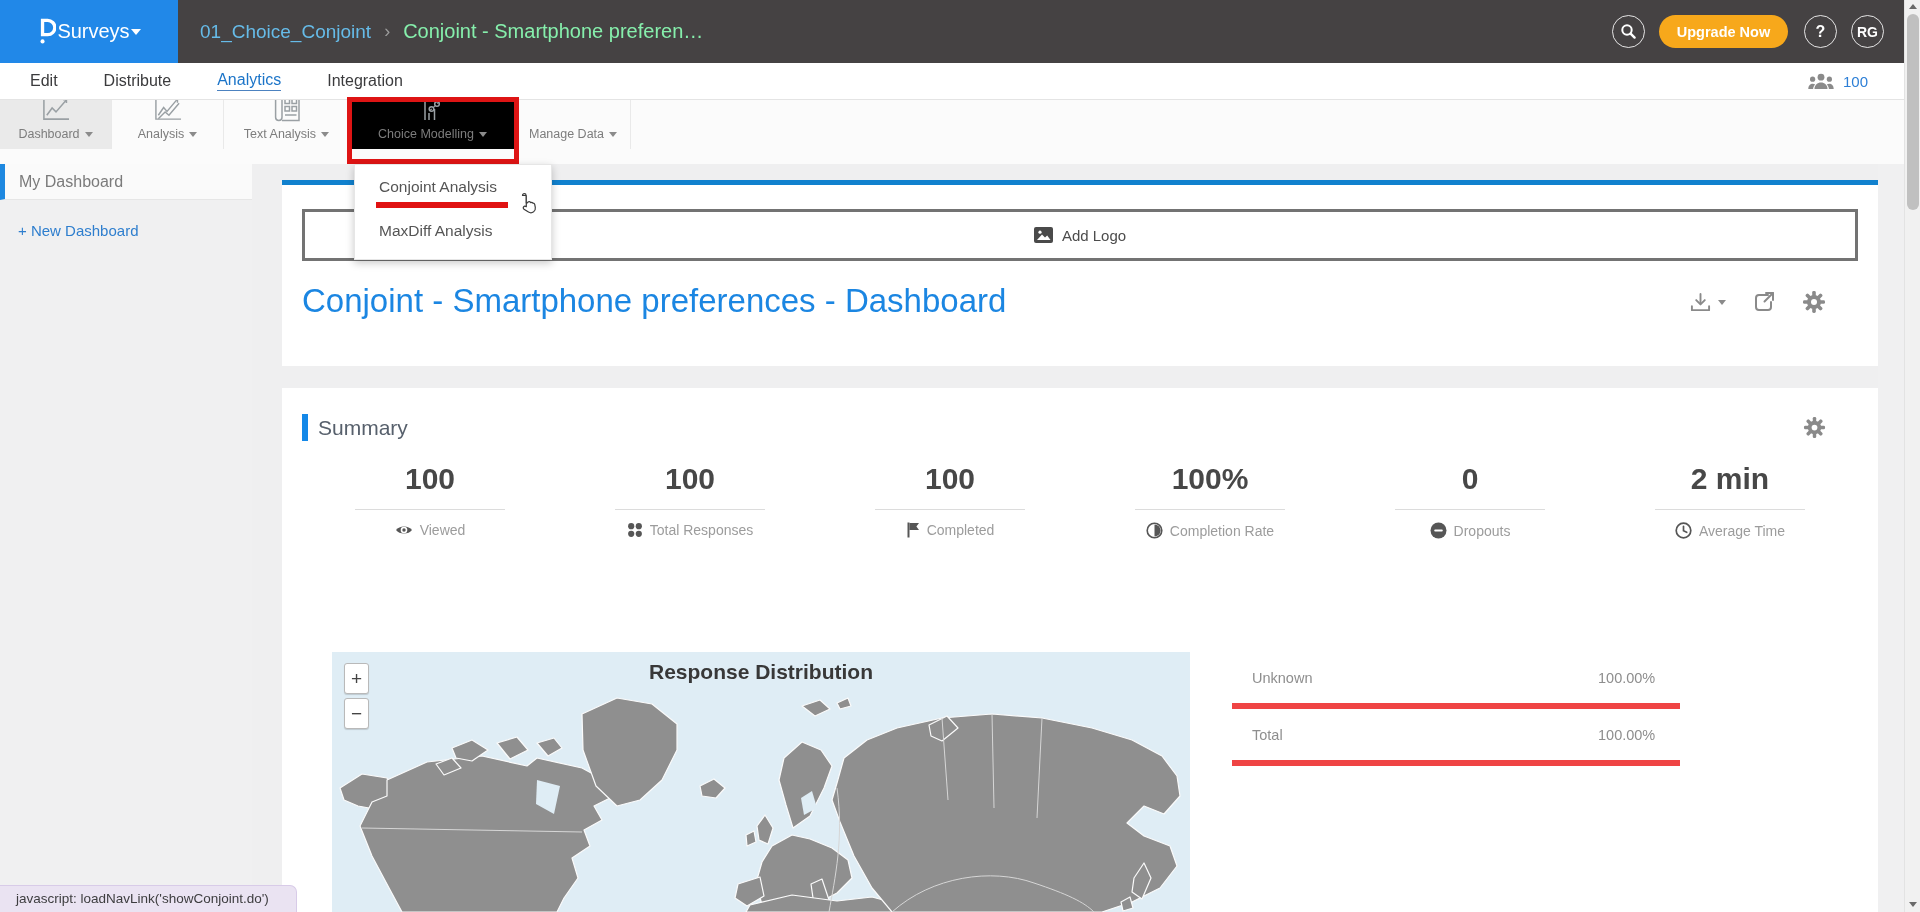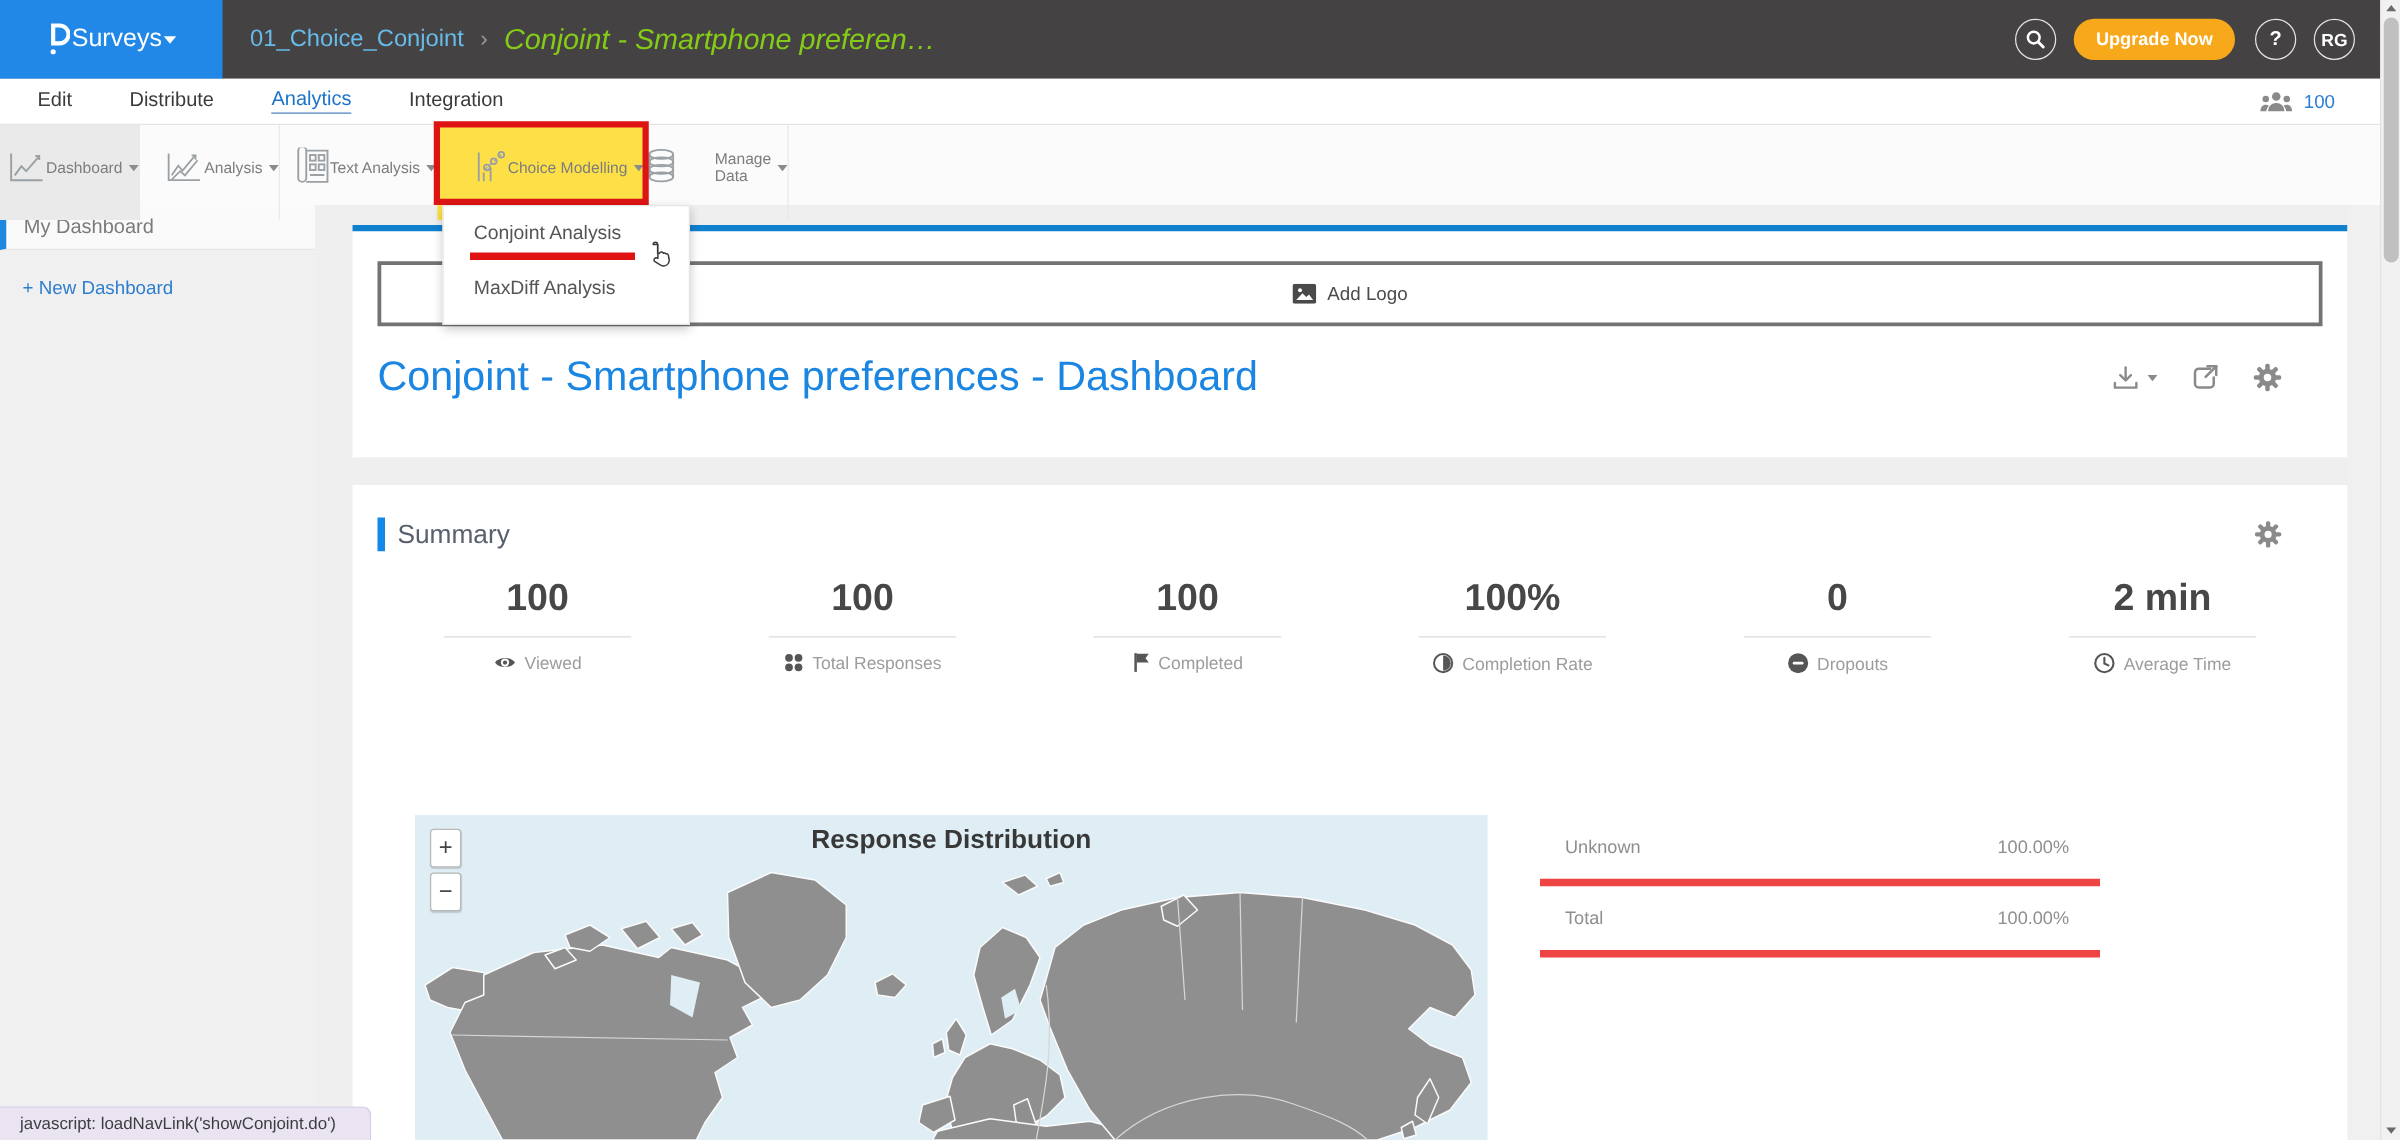--- a/index.html
+++ b/index.html
@@ -11,38 +11,38 @@
   
   .topbar { left:0; top:0; width:1920px; height:63px; background:#454243; z-index:3; }
   .logo-box { left:0; top:0; width:178px; height:63px; background:#2188e8; display:flex;
               align-items:center; justify-content:center; gap:1px; cursor:pointer; }
   .logo-box .product { color:#fff; font-size:20px; }
   .caret-down { width:0; height:0; border-left:5px solid transparent; border-right:5px solid transparent;
                 border-top:6px solid #fff; display:inline-block; }
   .breadcrumb { left:200px; top:0; height:63px; display:flex; align-items:center; }
   .bc-folder { color:#66bbe8; font-size:19px; cursor:pointer; }
   .bc-sep { color:#9b9b9b; font-size:18px; margin:0 13px; }
-  .bc-page { color:#84cc16; font-size:23px;font-style:italic; }
+  .bc-page { color:#86efac; font-size:20px; }
   .circle-btn { width:33px; height:33px; border:1.6px solid rgba(255,255,255,.85); border-radius:50%;
                 display:flex; align-items:center; justify-content:center; color:#fff; cursor:pointer; }
   .upgrade-btn { left:1659px; top:15px; width:129px; height:33px; border-radius:17px; background:#f7a81b;
                  color:#fff; font-size:14.5px; font-weight:bold; display:flex; align-items:center;
                  justify-content:center; cursor:pointer; }
 
   
   .navbar { left:0; top:63px; width:1920px; height:37px; background:#fff; border-bottom:1px solid #e4e4e4; z-index:3; }
   .nav-tabs { position:absolute; left:30px; top:0; height:36px; display:flex; gap:46px; align-items:center; }
   .nav-tab { font-size:16px; color:#3b3b3d; cursor:pointer; }
   .nav-tab.active { color:#1b74c8; border-bottom:1.6px solid #4c82c0; padding-bottom:1px; }
   .nav-right { position:absolute; right:52px; top:0; height:36px; display:flex; gap:9px; align-items:center; }
   .resp-count { color:#2d7fd6; font-size:15px; cursor:pointer; }
 
   
   .toolbar { left:0; top:100px; width:1920px; height:64px; background:#fbfbfb; display:flex; z-index:2; }
-  .tool-item { height:76px; display:flex; align-items:center; justify-content:flex-end;
+  .tool-item { height:49px; display:flex; flex-direction:column; align-items:center; justify-content:flex-end;
                padding-bottom:8px; border-right:1px solid #e9e9e9; cursor:pointer; }
   .tool-item .ticon { height:32px; display:flex; align-items:flex-end; margin-bottom:4px; }
   .tool-label { font-size:12.5px; color:#7d7d7d; display:flex; align-items:center; gap:5px; }
   .tool-label .tcaret { width:0; height:0; border-left:4px solid transparent; border-right:4px solid transparent;
                         border-top:5px solid #8b8b8b; }
   .annotation-box { left:347px; top:97px; width:172px; height:67px; border:5px solid #de1414;
                     z-index:5; pointer-events:none; }
 
   
   .dropdown { left:354px; top:164px; width:198px; height:96px; background:#fff;
@@ -208,21 +208,21 @@
           <rect x="12" y="13.5" width="4.5" height="4.5"></rect>
           <rect x="19" y="13.5" width="4.5" height="4.5"></rect>
           <path d="M12 22 H23.5"></path>
         </svg>
       </span>
       <span class="tool-label">
           <span>Text Analysis</span>
           <span class="tcaret"></span>
         </span>
     </div>
-    <div class="tool-item" style="width:166px; background:#fde047;">
+    <div class="tool-item" style="width:166px; background:#000000;">
       <span class="ticon">
         <svg width="30" height="29" viewBox="0 0 30 29" fill="none" stroke="#9aa0a4" stroke-width="1.5">
           <path d="M7 3 V26"></path>
           <path d="M11 26 V19"></path>
           <path d="M16.5 26 V15"></path>
           <path d="M12 16.5 L25 4.5" stroke-dasharray="2.5 2.5" stroke-width="1.1"></path>
           <circle cx="13.5" cy="15" r="2.3"></circle>
           <circle cx="19" cy="10" r="2.3"></circle>
           <circle cx="25" cy="4.8" r="2.3"></circle>
         </svg>

